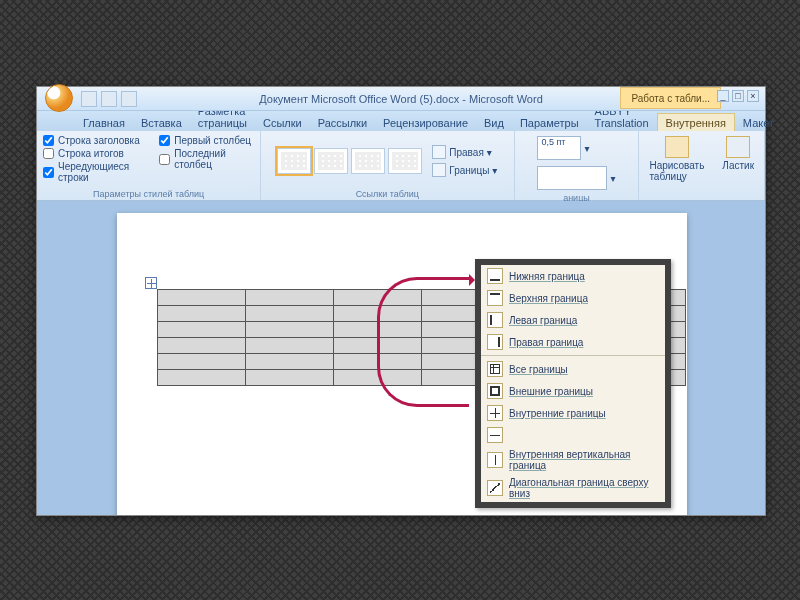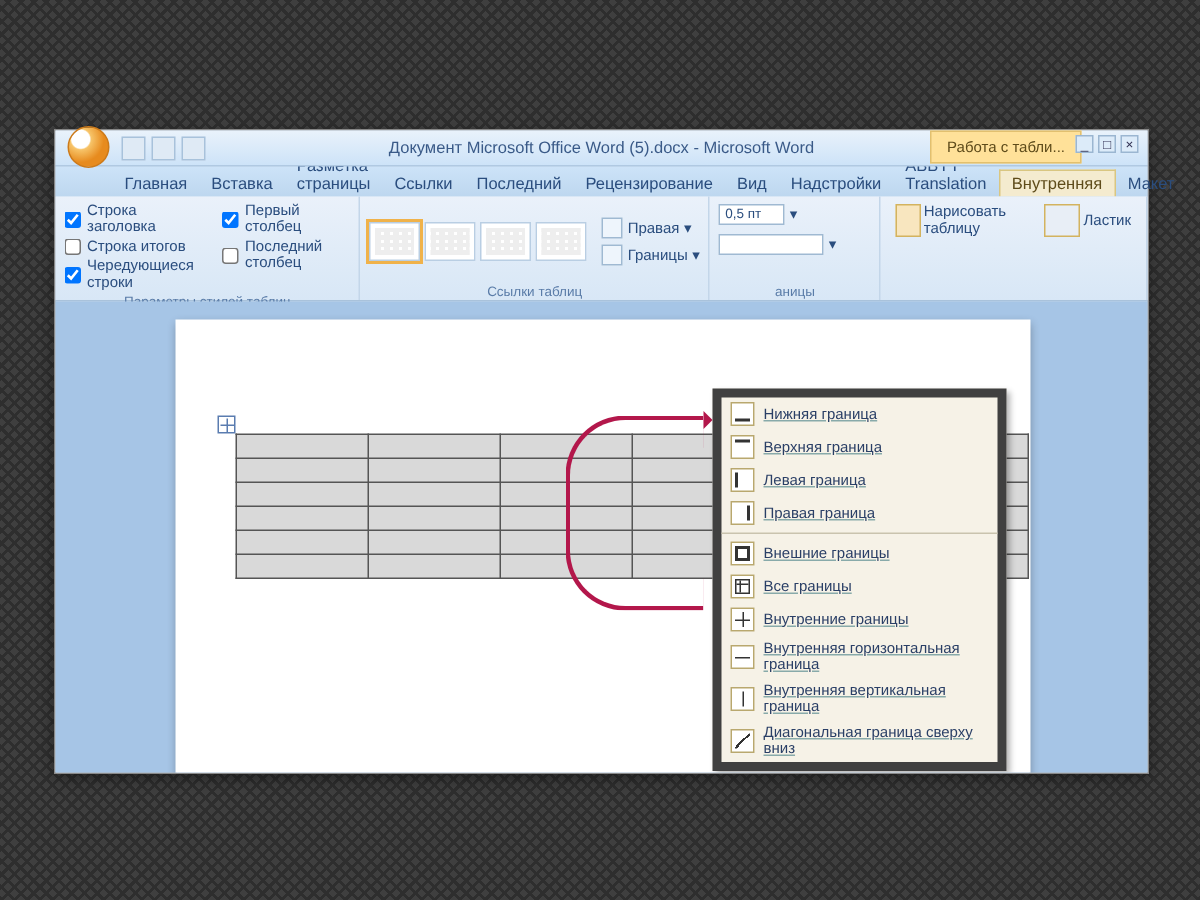--- a/index.html
+++ b/index.html
@@ -42,34 +42,34 @@
   background: linear-gradient(#cde3f8, #bdd7ef); font-size: 11px;
 }
 .ribbon-tab { padding: 3px 8px 2px; color: #2a4d7e; cursor: default; }
 .ribbon-tab.active {
   background: #f4ebcf; border: 1px solid #d9c681; border-bottom: none; color: #5e4b1a;
 }
 .ribbon-body {
   height: 70px; background: linear-gradient(#eaf1fa, #d8e7f6);
   border-bottom: 1px solid #a9c2db; display: flex; font-size: 10px;
 }
-.rgroup { border-right: 1px solid #c3d6e9; padding: 3px 6px 1px; display: flex; flex-direction: column; justify-content: space-between; }
+.rgroup { border-right: 1px solid #c3d6e9; padding: 3px 6px 1px; display: flex; flex-direction: column; justify-content: space-between; align-items: center; }
 .rgroup .content { flex: 1; display: flex; gap: 10px; align-items: flex-start; }
 .rgroup .label { text-align: center; color: #5a7ca8; font-size: 9px; padding-top: 1px; }
 .chk { display: flex; align-items: center; gap: 4px; color: #2a4d7e; padding: 1px 0; }
 .chk input { width: 11px; height: 11px; }
 .style-thumb { width: 34px; height: 26px; border: 1px solid #b9cee3; background: #fff; position: relative; }
 .style-thumb.sel { outline: 2px solid #f0b24a; }
 .style-thumb::before { content: ""; position: absolute; inset: 3px; background:
   repeating-linear-gradient(#eee 0 3px, transparent 3px 5px),
   repeating-linear-gradient(90deg, #eee 0 4px, transparent 4px 6px); }
 .dd-row { display: flex; align-items: center; gap: 3px; color: #2a4d7e; padding: 2px 0; }
 .mini-icon { width: 14px; height: 14px; border: 1px solid #9fb9d2; background: #eef5fc; }
-.width-box { width: 44px; height: 14px; border: 1px solid #9fb9d2; background: #fff; padding: 0 3px; font-size: 9px; }
-.big-btn { display: flex; flex-direction: row; align-items: center; gap: 2px; padding: 2px 4px; color: #2a4d7e; }
+.width-box { width: 44px; height: 24px; border: 1px solid #9fb9d2; background: #fff; padding: 0 3px; font-size: 9px; }
+.big-btn { display: flex; flex-direction: column; align-items: center; gap: 2px; padding: 2px 4px; color: #2a4d7e; }
 .big-btn .bi { width: 24px; height: 22px; background: #f8e6bf; border: 1px solid #d3b35f; }
 .doc-area {
   flex: 1; background: #a6c5e6; position: relative; overflow: hidden;
 }
 .page {
   position: absolute; left: 80px; top: 12px; width: 570px; height: 340px;
   background: #fff; box-shadow: 0 2px 6px rgba(0,0,0,.3);
 }
 .move-handle {
   position: absolute; left: 108px; top: 76px; width: 12px; height: 12px;
@@ -136,24 +136,24 @@
       <span>□</span>
       <span>×</span>
     </div>
   </div>
 
   <div class="ribbon-tabs">
     <div class="ribbon-tab">Главная</div>
     <div class="ribbon-tab">Вставка</div>
     <div class="ribbon-tab">Разметка страницы</div>
     <div class="ribbon-tab">Ссылки</div>
-    <div class="ribbon-tab">Последний</div>
+    <div class="ribbon-tab">Рассылки</div>
     <div class="ribbon-tab">Рецензирование</div>
     <div class="ribbon-tab">Вид</div>
-    <div class="ribbon-tab">Надстройки</div>
+    <div class="ribbon-tab">Параметры</div>
     <div class="ribbon-tab">ABBYY Translation</div>
     <div class="ribbon-tab active">Внутренняя</div>
     <div class="ribbon-tab">Макет</div>
   </div>
 
   <div class="ribbon-body">
     <div class="rgroup" style="width:230px">
       <div class="content">
         <div>
           <label class="chk">
@@ -291,34 +291,33 @@
       <div class="dd-item">
           <span class="ico border-l"></span>
           <span class="txt">Левая граница</span>
         </div>
       <div class="dd-item">
           <span class="ico border-r"></span>
           <span class="txt">Правая граница</span>
         </div>
       <div class="dd-sep"></div>
       <div class="dd-item">
+          <span class="ico border-all"></span>
+          <span class="txt">Все границы</span>
+        </div>
+      <div class="dd-item">
           <span class="ico border-out"></span>
           <span class="txt">Внешние границы</span>
         </div>
       <div class="dd-item">
-          <span class="ico border-all"></span>
-          <span class="txt">Все границы</span>
-        </div>
-      <div class="dd-item">
           <span class="ico border-in"></span>
           <span class="txt">Внутренние границы</span>
         </div>
       <div class="dd-item">
           <span class="ico border-h"></span>
-          <span class="txt">Внутренняя горизонтальная граница</span>
         </div>
       <div class="dd-item">
           <span class="ico border-v"></span>
           <span class="txt">Внутренняя вертикальная граница</span>
         </div>
       <div class="dd-item">
           <span class="ico diag-d"></span>
           <span class="txt">Диагональная граница сверху вниз</span>
         </div>
 

